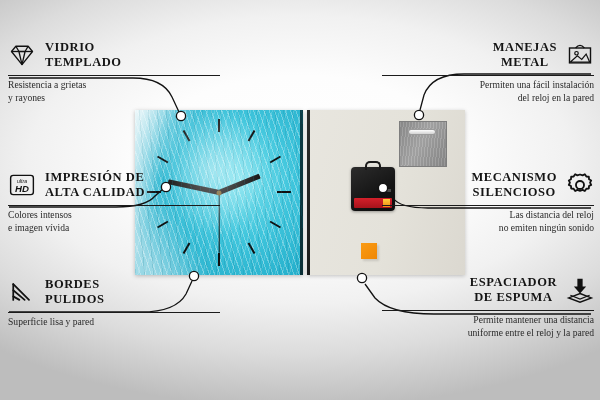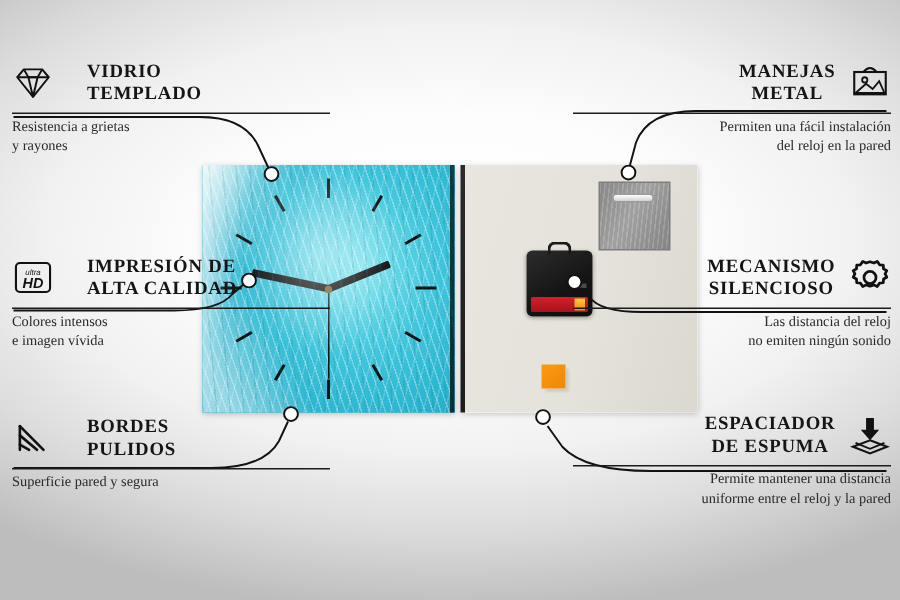--- a/index.html
+++ b/index.html
@@ -30,21 +30,20 @@
   .feat.right .feat-head { flex-direction: row-reverse; }
 
   .feat-title {
     font-size: 12.5px;
     font-weight: bold;
     letter-spacing: .55px;
     line-height: 1.22;
     color: #151515;
     text-transform: uppercase;
     white-space: pre-line;
-    margin-left: 13px;
   }
   .feat.left  .feat-title { text-align: left; }
   .feat.right .feat-title { text-align: center; }
 
   .rule {
     height: 0; border-top: 1.3px solid #1b1b1b;
     margin-top: 3px; width: 100%;
   }
   .feat-desc {
     font-size: 9.6px; line-height: 1.32; color: #2a2a2a;
@@ -265,21 +264,21 @@
               <path d="M6 14 L19 25"></path>
             <path d="M6 21 L13 25"></path>
               <path d="M6 7 L6 25"></path>
           </g>
         </svg>
       </span>
       <span class="feat-title">BORDES
 PULIDOS</span>
     </div>
     <div class="rule"></div>
-    <div class="feat-desc">Superficie pared y segura</div>
+    <div class="feat-desc">Superficie lisa y pared</div>
   </div>
 
   <div class="feat right" id="f-manejas">
     <div class="feat-head">
       <span class="ico">
         <svg viewBox="0 0 32 32">
           <path d="M11 8 q5 -6 10 0" fill="none" stroke="#111" stroke-width="1.6"></path>
           <rect x="4" y="8" width="24" height="17" fill="none" stroke="#111" stroke-width="1.6"></rect>
           <circle cx="12" cy="14" r="2" fill="none" stroke="#111" stroke-width="1.4"></circle>
           <path d="M5 24 L13 17 L18 21 L23 15 L27 24 Z" fill="none" stroke="#111" stroke-width="1.4"></path>

